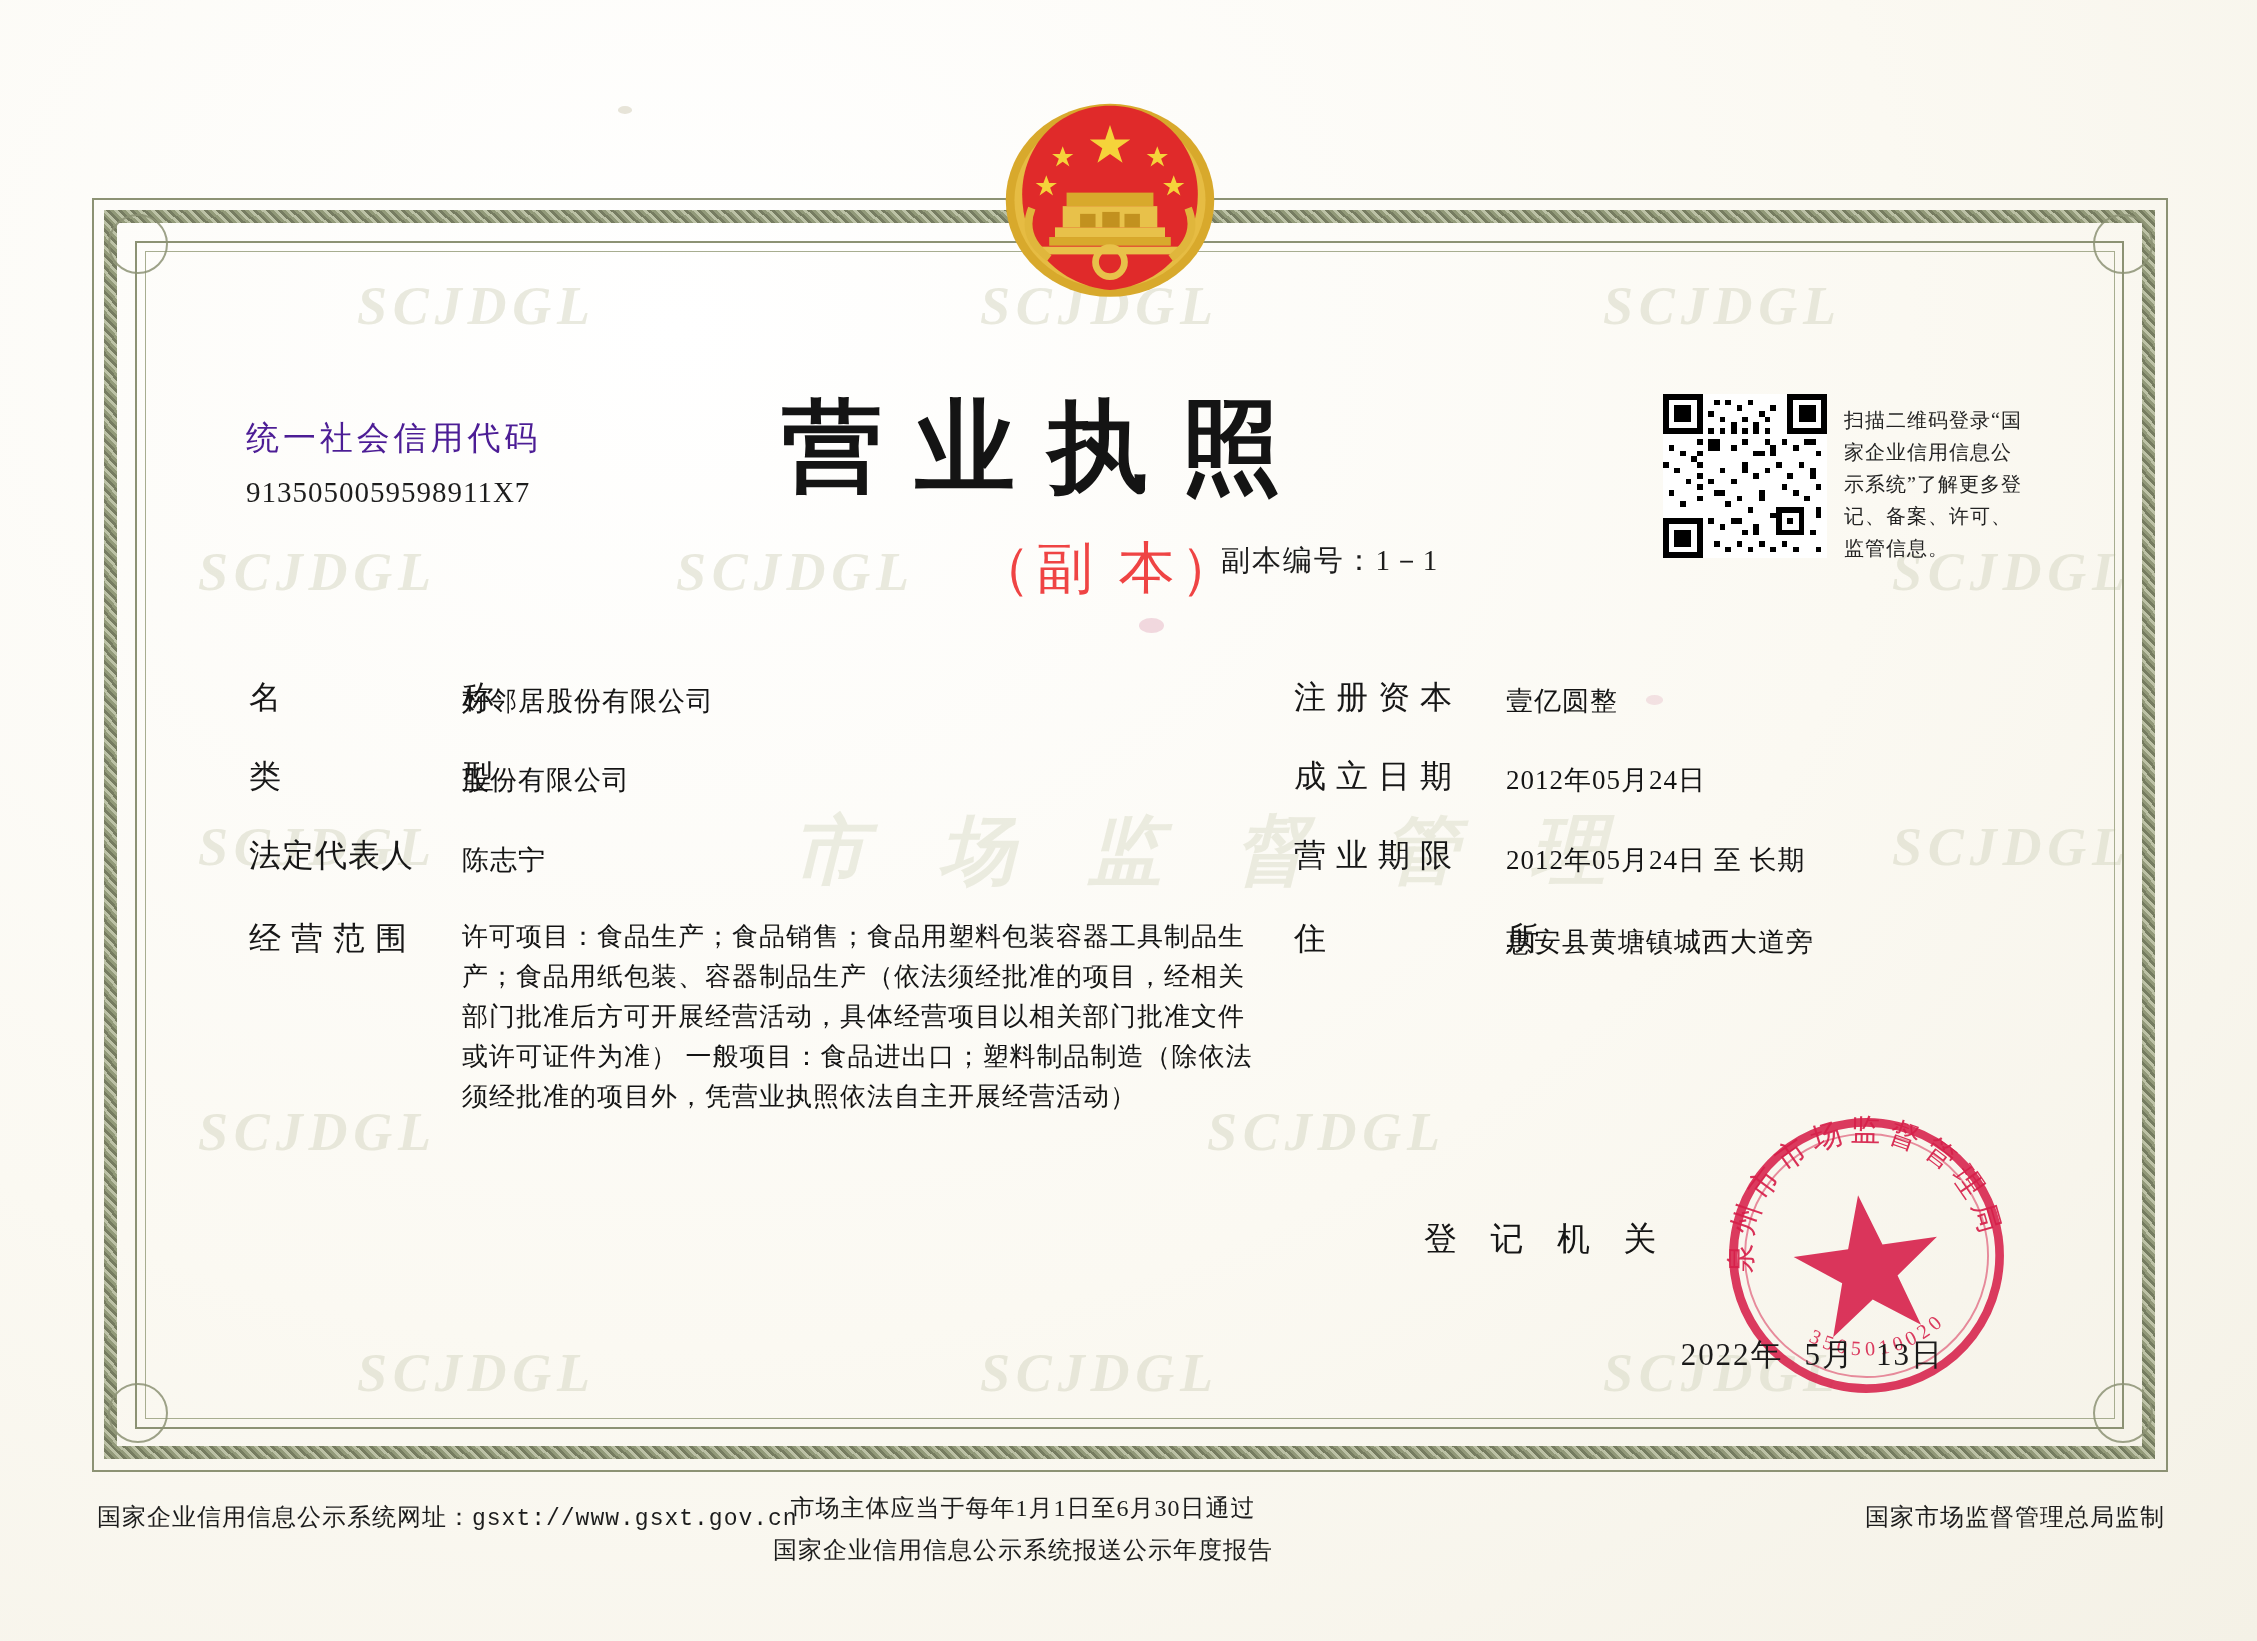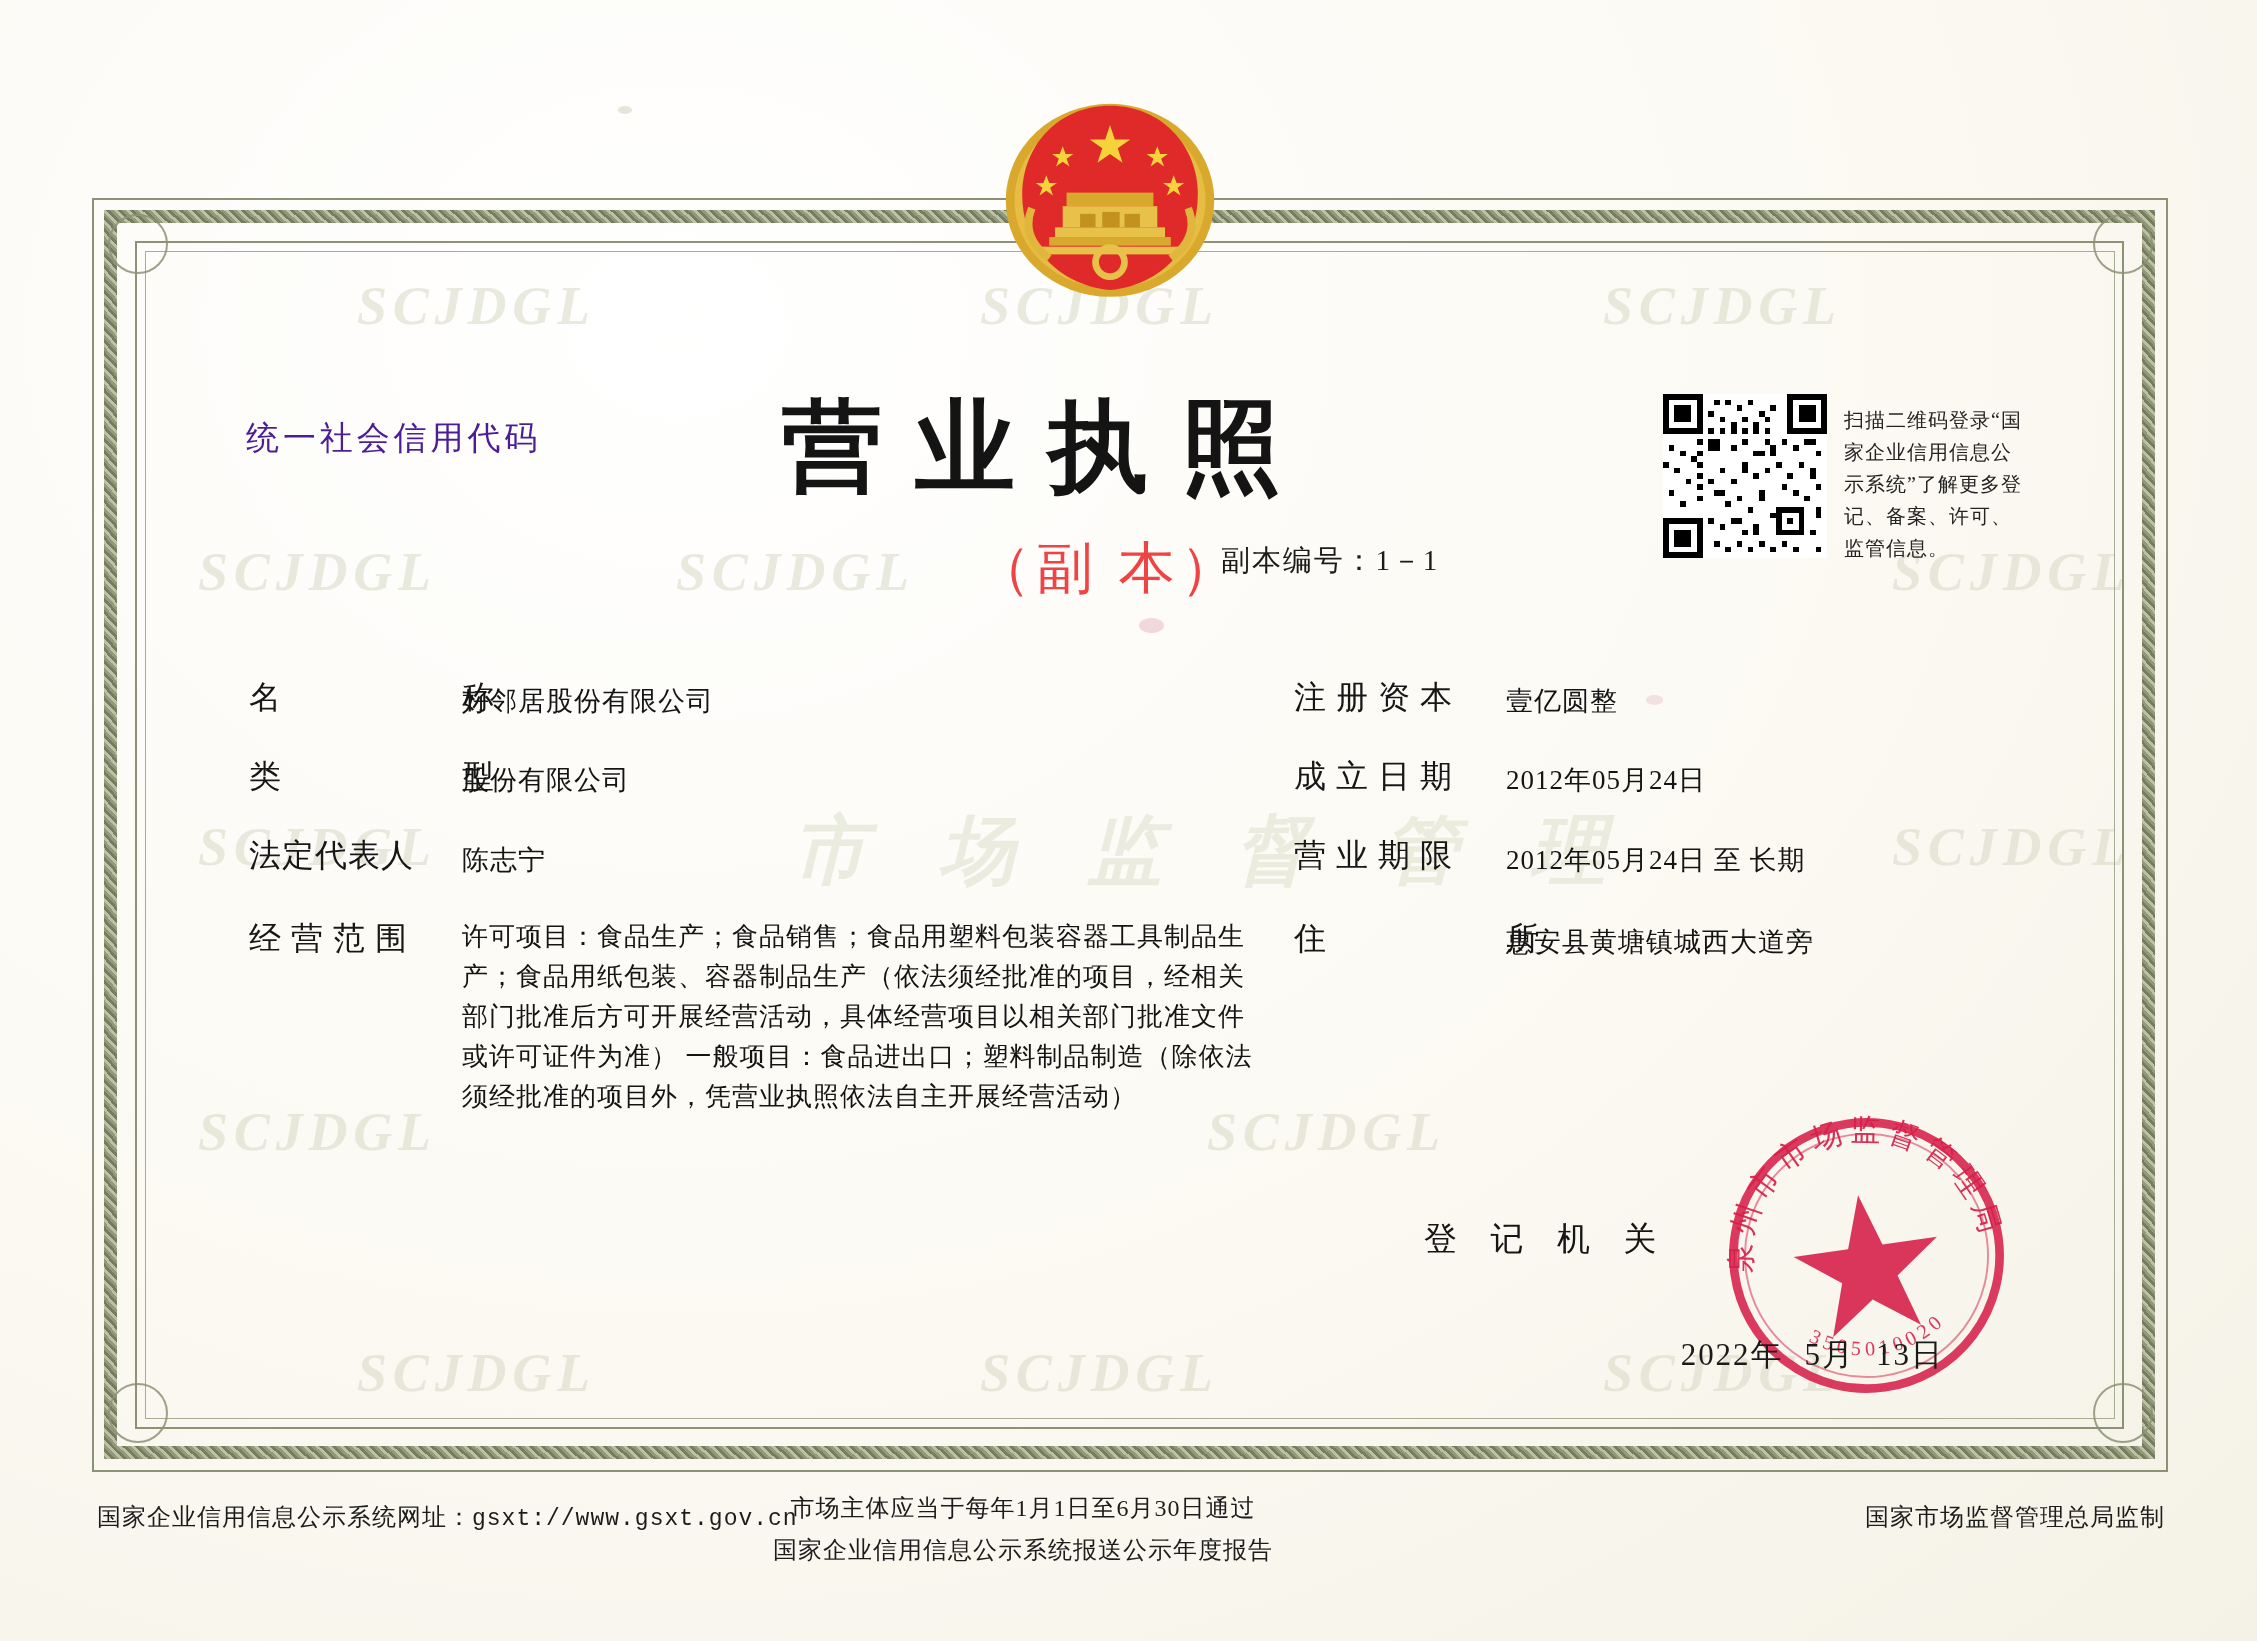--- a/index.html
+++ b/index.html
@@ -320,20 +320,21 @@
         <rect x="40" y="160" width="150" height="8" fill="#e8c14a"></rect>
         <circle cx="115" cy="176" r="15" fill="none" stroke="#e8c14a" stroke-width="7"></circle>
         <path d="M34 120 Q22 150 52 172" fill="none" stroke="#e0b63c" stroke-width="8"></path>
         <path d="M196 120 Q208 150 178 172" fill="none" stroke="#e0b63c" stroke-width="8"></path>
       </g>
     </svg>
   </div>
 
   <div id="usci-block">
     <div id="usci-label">统一社会信用代码</div>
+    <div id="usci-value">9135050059598911X7</div>
   </div>
 
   <div id="main-title">营业执照</div>
   <div id="sub-title">（副 本）</div>
   <div id="copy-no">副本编号：1－1</div>
 
   <div id="qr-code">
     <svg viewBox="0 0 29 29" width="164" height="164" shape-rendering="crispEdges">
       <rect width="29" height="29" fill="#ffffff"></rect>
       <g fill="#000000">

